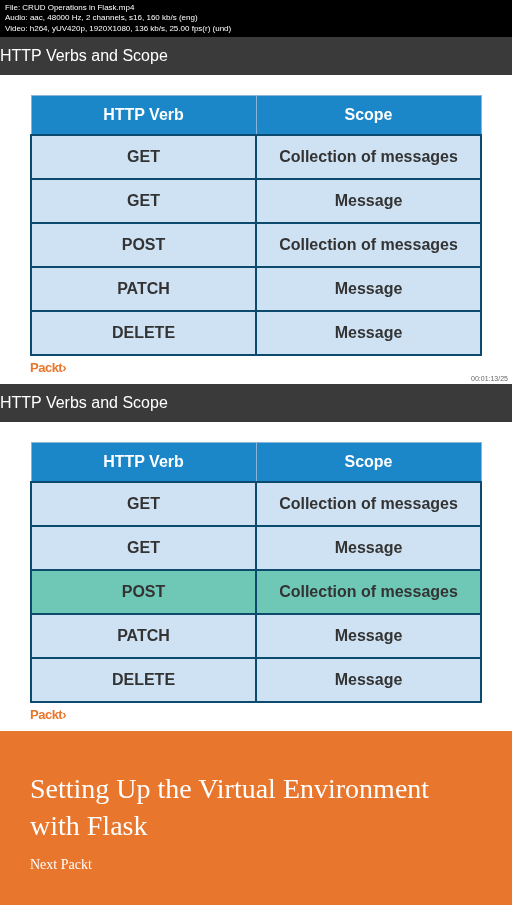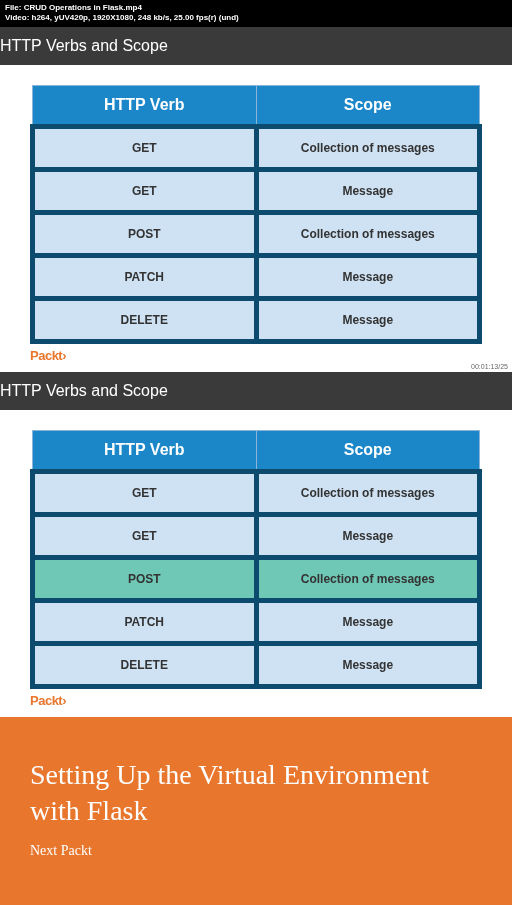--- a/index.html
+++ b/index.html
@@ -2,21 +2,21 @@
 <html><head>
   <meta charset="utf-8">
   <style>
     * { margin: 0; padding: 0; box-sizing: border-box; }
     body { width: 512px; font-family: Arial, sans-serif; background: #000; }
     
     .metadata {
       background: #000;
       color: #fff;
       font-size: 8px;
-      font-weight: bold;
+      font-weight: normal;
       padding: 3px 5px;
       line-height: 1.3;
       font-family: Arial, sans-serif;
     }
     .metadata div { white-space: nowrap; }
     
     .slide-header {
       background: #3a3a3a;
       color: #fff;
       font-size: 16px;
@@ -39,24 +39,24 @@
       color: #fff;
       font-size: 16px;
       font-weight: bold;
       padding: 10px;
       border: 1px solid #8ab4d8;
       width: 50%;
     }
     .http-table td {
       background: #cfe2f3;
       color: #333;
-      font-size: 12px;
+      font-size: 16px;
       font-weight: bold;
       padding: 12px;
-      border: 5px solid #0c4a6e;
+      border: 2px solid #0c4a6e;
       text-align: center;
     }
     .http-table tr.highlight td {
       background: #6fc7b5;
     }
     
     .logo {
       text-align: left;
       color: #e8762d;
       font-size: 13px;
@@ -111,21 +111,22 @@
       bottom: 4px;
       font-size: 8px;
       color: rgba(255,255,255,0.6);
     }
   </style>
 </head>
 <body>
 
 <div class="metadata">
   <div>File: CRUD Operations in Flask.mp4</div>
-  <div>Video: h264, yUV420p, 1920X1080, 248 kb/s, 25.00 fps(r) (und)</div>
+  <div>Audio: aac, 48000 Hz, 2 channels, s16, 160 kb/s (eng)</div>
+  <div>Video: h264, yUV420p, 1920X1080, 136 kb/s, 25.00 fps(r) (und)</div>
 </div>
 
 <div class="slide-header">HTTP Verbs and Scope</div>
 <div class="slide-body">
   <table class="http-table">
     <tbody>
         <tr>
       <th>HTTP Verb</th>
       <th>Scope</th>
     </tr>

